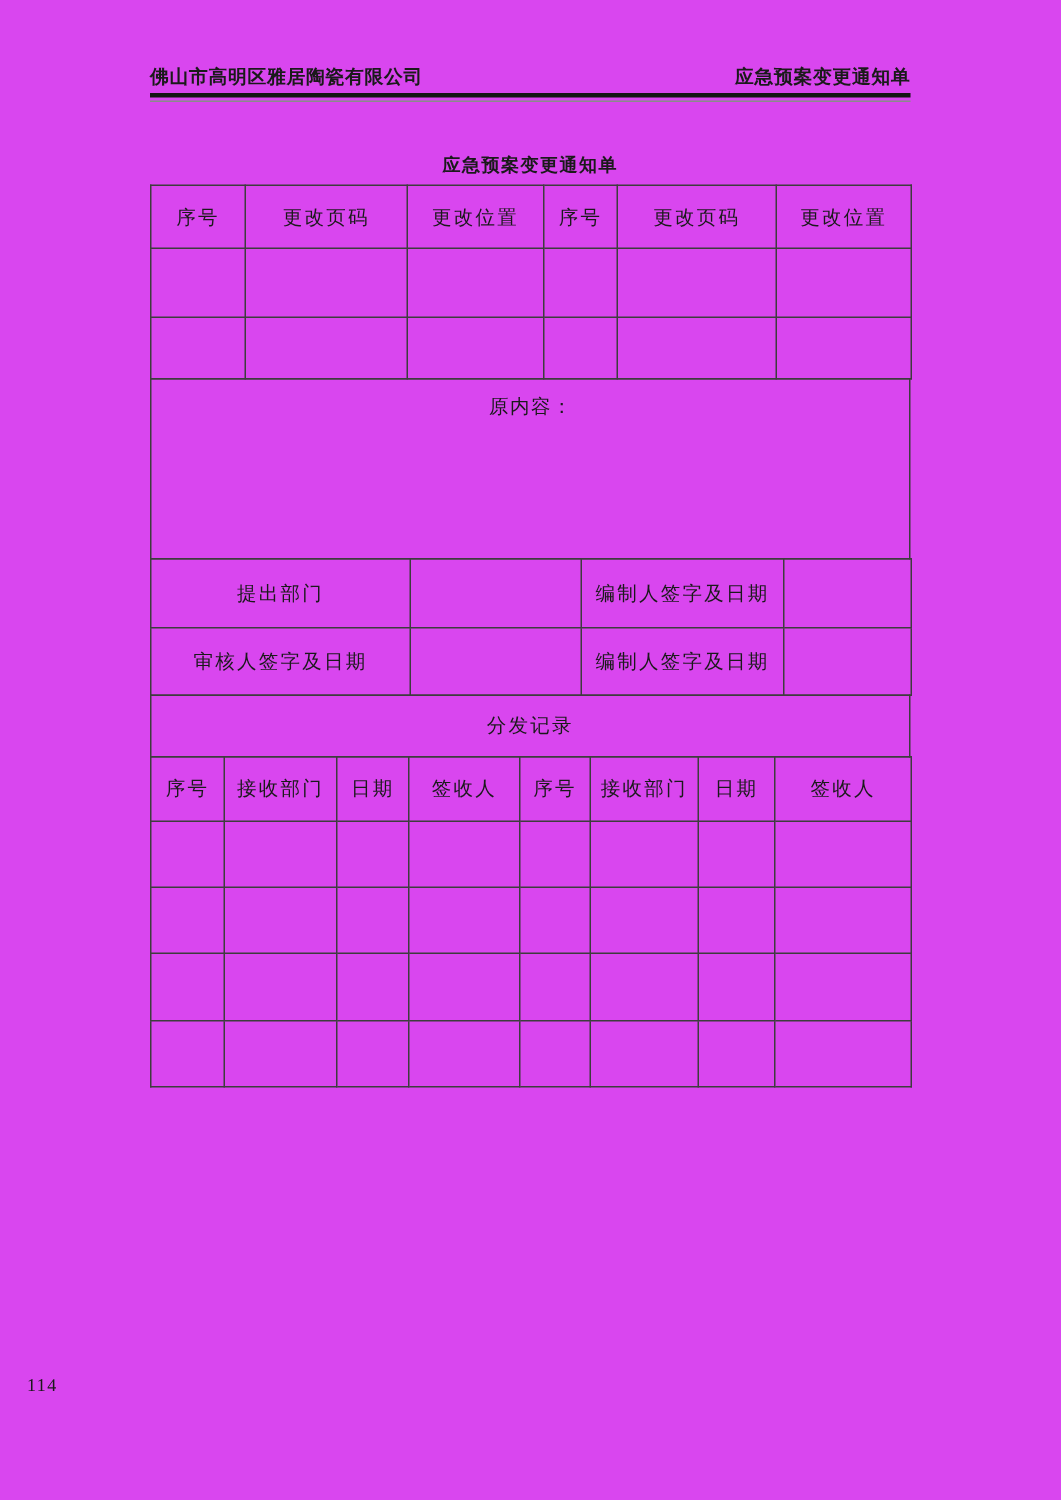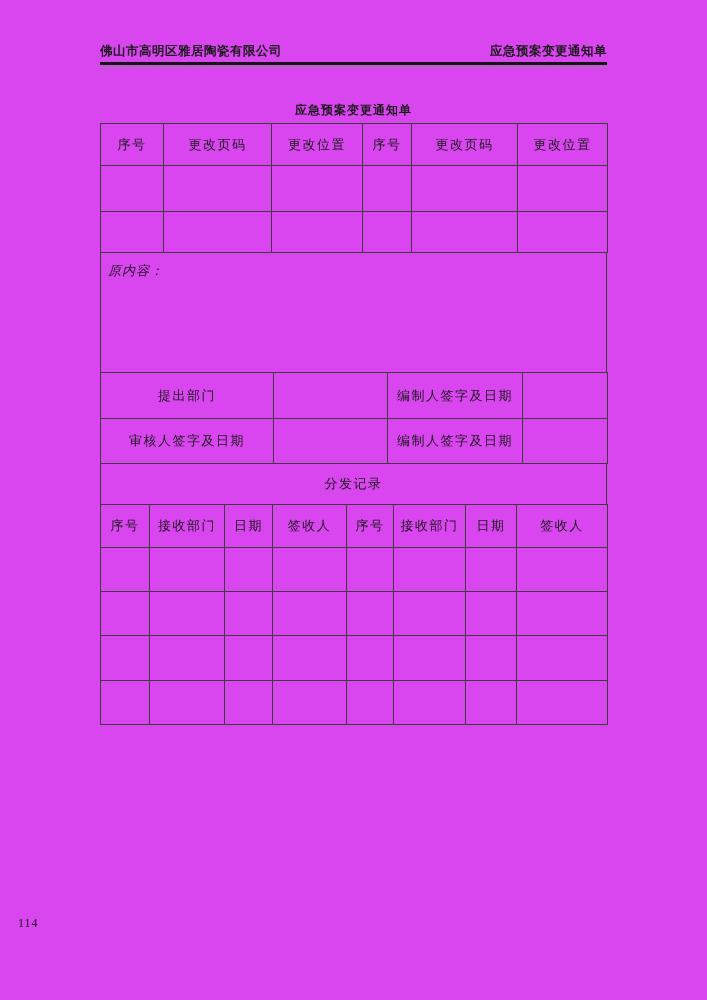--- a/index.html
+++ b/index.html
@@ -41,22 +41,22 @@
   td {
     border:1px solid #3d3d3d;
     font-size:13px; letter-spacing:1.5px;
     text-align:center; vertical-align:middle;
     padding:0; overflow:hidden;
   }
   .h40 td{height:40px} .h41 td{height:41px} .h42 td{height:42px}
   .h43 td{height:43px} .h44 td{height:44px} .h45 td{height:45px}
   .h104 td{height:104px} .h110 td{height:110px}
   td.fill {
-    text-align:left; vertical-align:top;
-    padding:9px 6px 0 7px; letter-spacing:1px;font-style:italic;
+    text-align:center; vertical-align:top;
+    padding:9px 6px 0 7px; letter-spacing:1px;
   }
 
   
   .pageno {
     position:absolute; left:0; top:916px; width:707px;
     text-align:left; font-size:12px; letter-spacing:1px;margin-left:18px;
   }
 </style>
 </head>
 <body>

